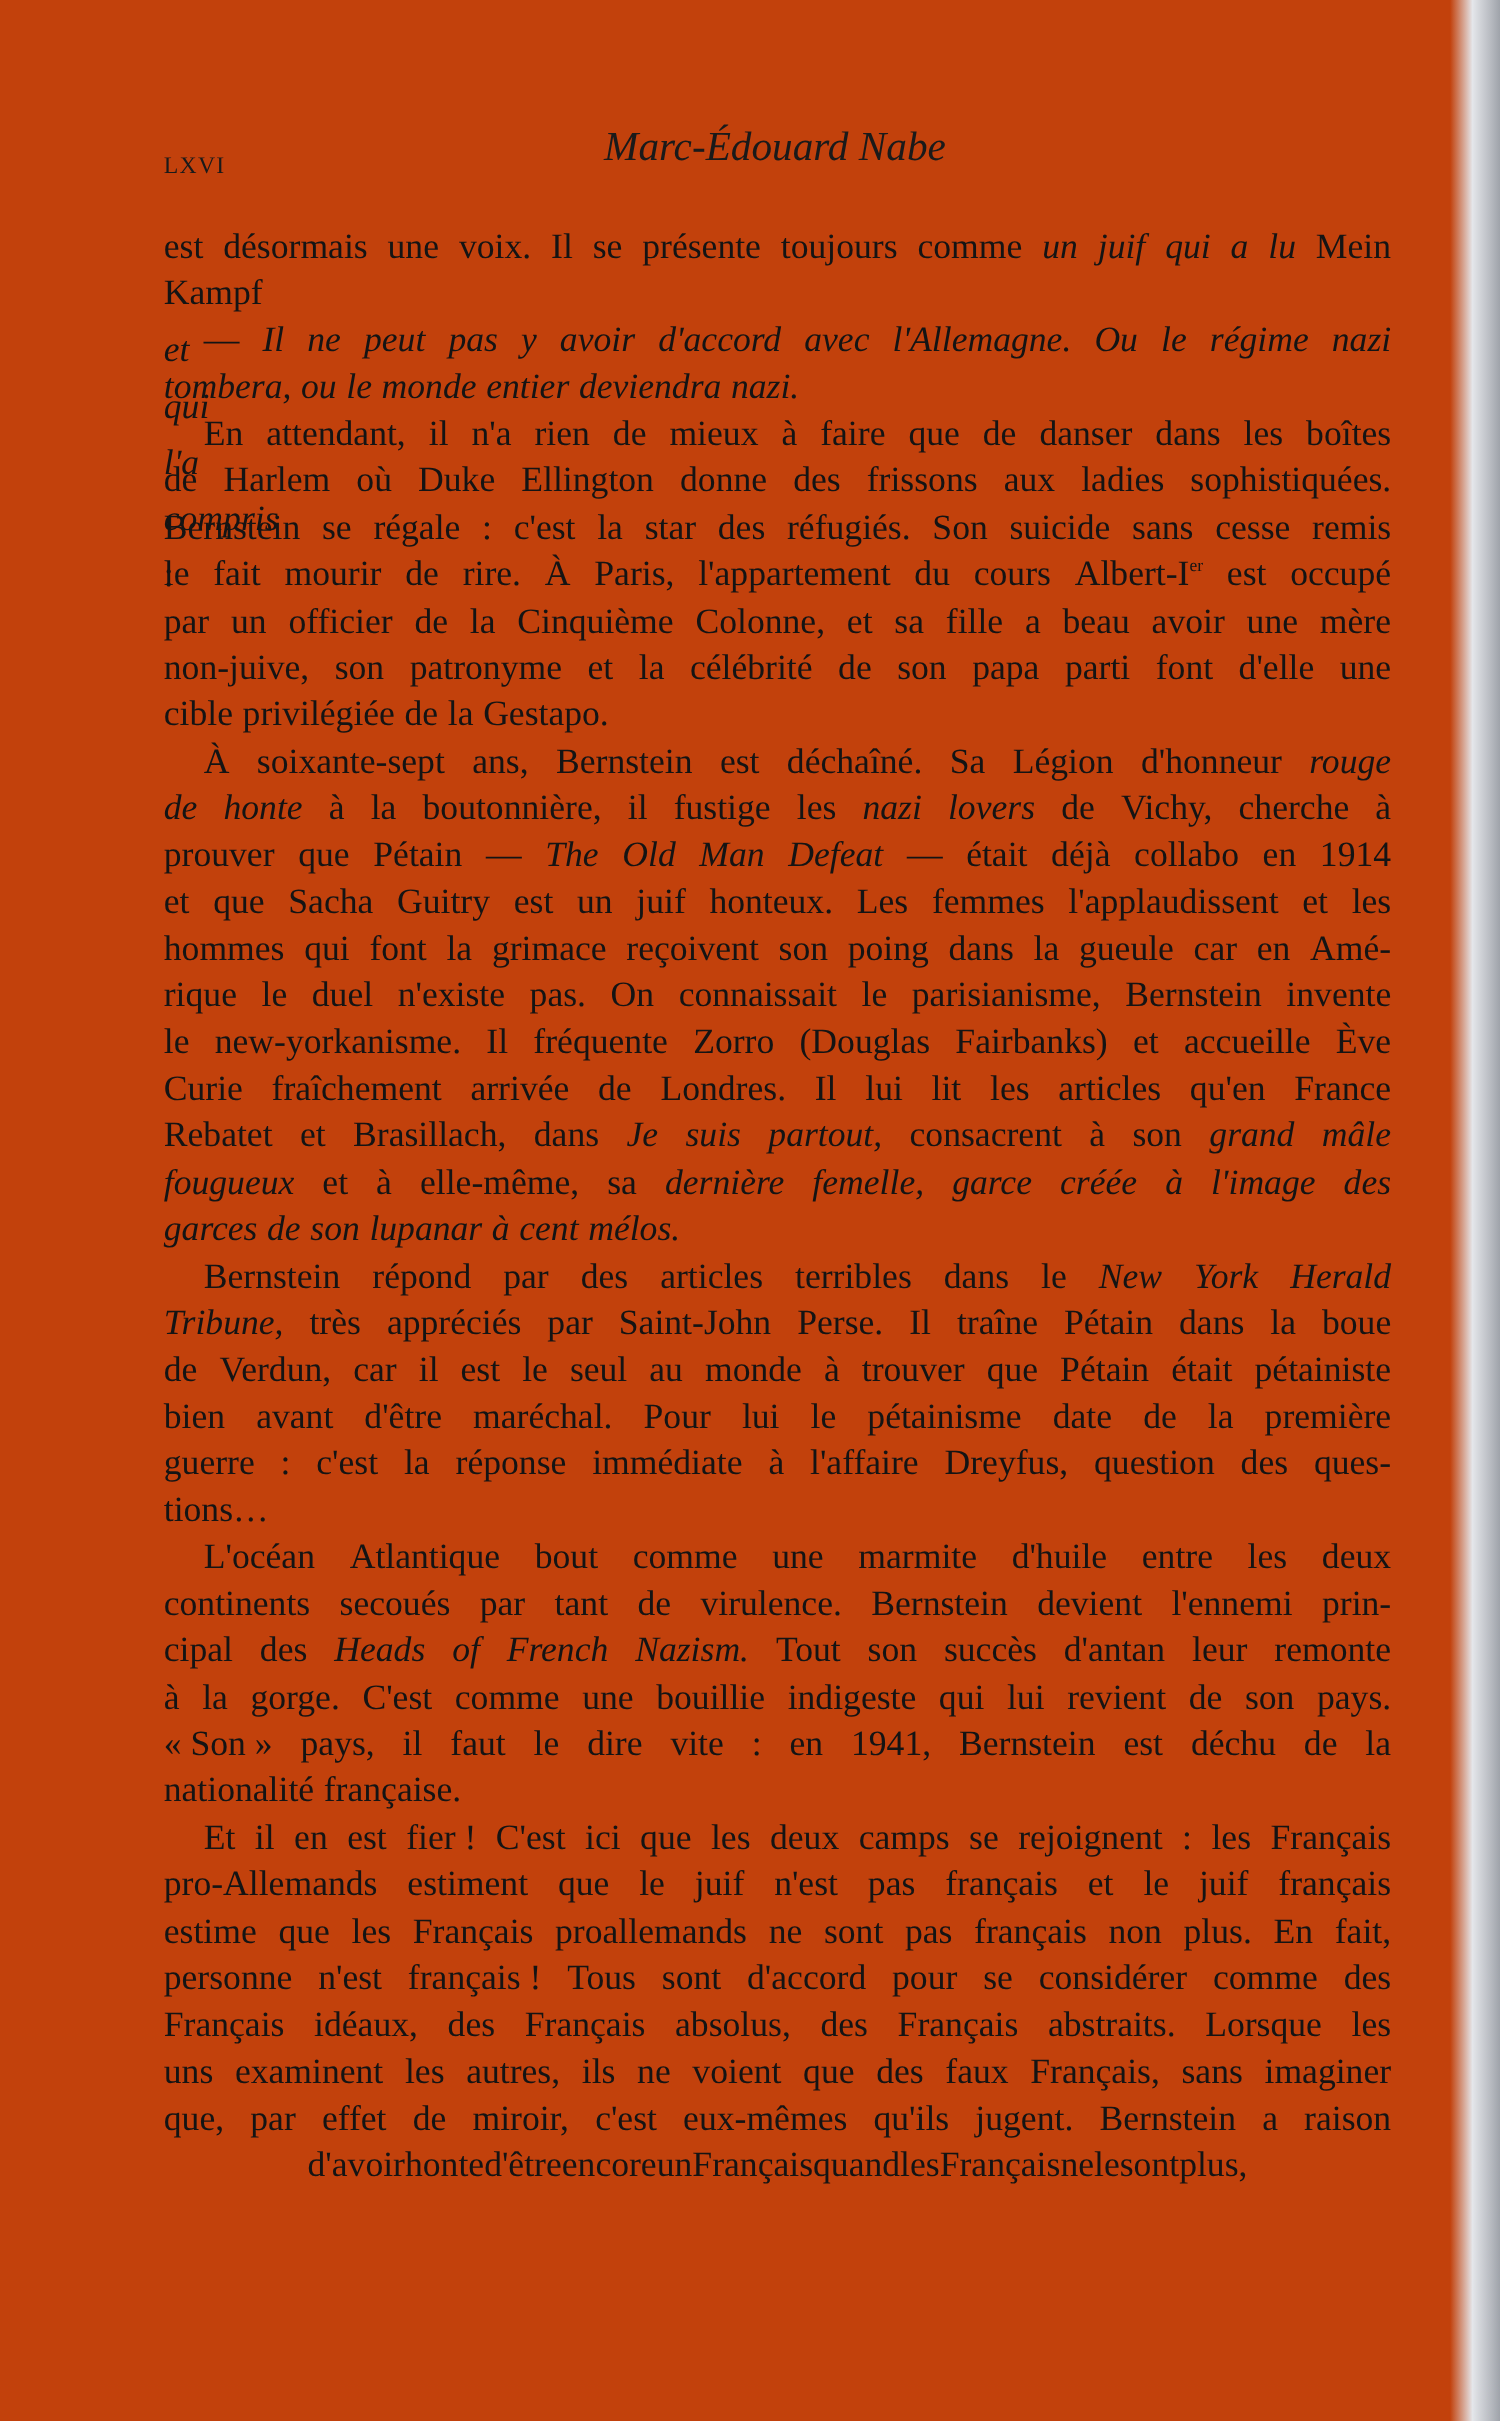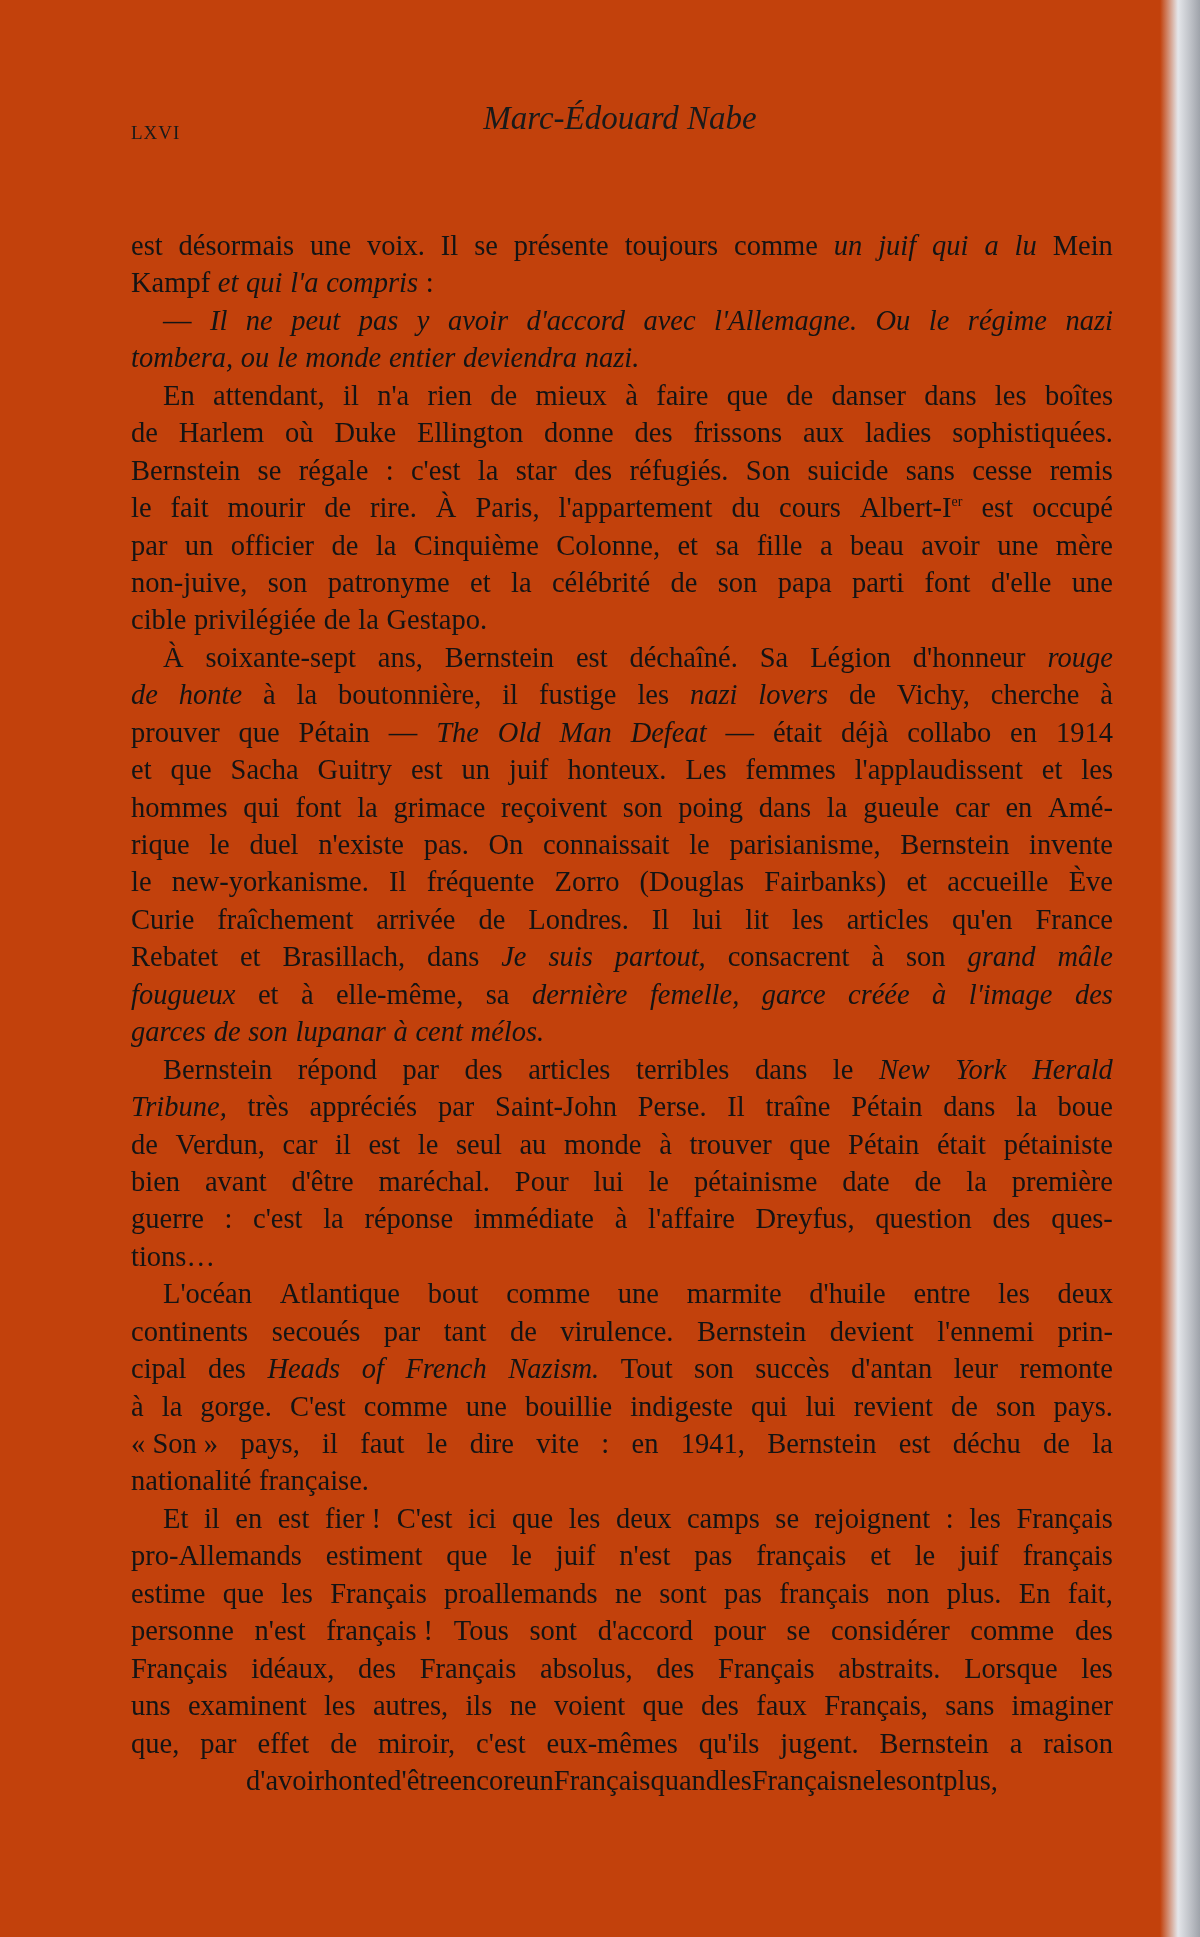--- a/index.html
+++ b/index.html
@@ -5,21 +5,21 @@
   html, body { margin:0; padding:0; }
   body { width:1200px; height:1937px; background:#ffffff; position:relative; overflow:hidden; }
   .page { position:absolute; left:0; top:0; width:1200px; height:1937px; background:#c2410c; }
   .edge { position:absolute; right:0; top:0; width:40px; height:1937px;
           background:linear-gradient(to right, rgba(255,255,255,0) 0%, #e4e6ea 45%, #b9bcc2 80%, #9fa3aa 100%); }
   .folio { position:absolute; left:131px; top:122px; font-family:"Liberation Serif", serif;
            font-size:19px; letter-spacing:1px; color:#1a1a1a; }
   .running-title { position:absolute; left:0; width:1240px; top:100px; text-align:center;
            font-family:"Liberation Serif", serif; font-style:italic; font-size:33px; color:#1a1a1a; }
   .body { position:absolute; left:131px; top:179px; width:982px;
-          font-family:"Liberation Serif", serif; font-size:28.5px; line-height:37.45px; color:#141414;margin-top:48px; }
+          font-family:"Liberation Serif", serif; font-size:28.5px; line-height:37.45px; color:#141414; }
   .i { font-style:italic; }
   sup { font-size:14px; vertical-align:11px; line-height:0; }
   
   .jl { display:flex; justify-content:space-between; }
   .jl.last { justify-content:flex-start; gap:0.27em; }
 </style>
 </head>
 <body>
 
 <div class="page">
@@ -36,21 +36,21 @@
         <span>présente</span>
         <span>toujours</span>
         <span>comme</span>
         <span class="i">un</span>
         <span class="i">juif</span>
         <span class="i">qui</span>
         <span class="i">a</span>
         <span class="i">lu</span>
         <span>Mein</span>
       </div>
-      <div class="jl last" style="height: 37.45px;">
+      <div class="jl last" style="height: 37.45px; flex-direction: column;">
         <span>Kampf</span>
         <span class="i">et</span>
         <span class="i">qui</span>
         <span class="i">l'a</span>
         <span class="i">compris</span>
         <span>:</span>
       </div>
       <div class="jl" style="height: 37.45px; padding-left: 32px;">
         <span>—</span>
         <span class="i">Il</span>

